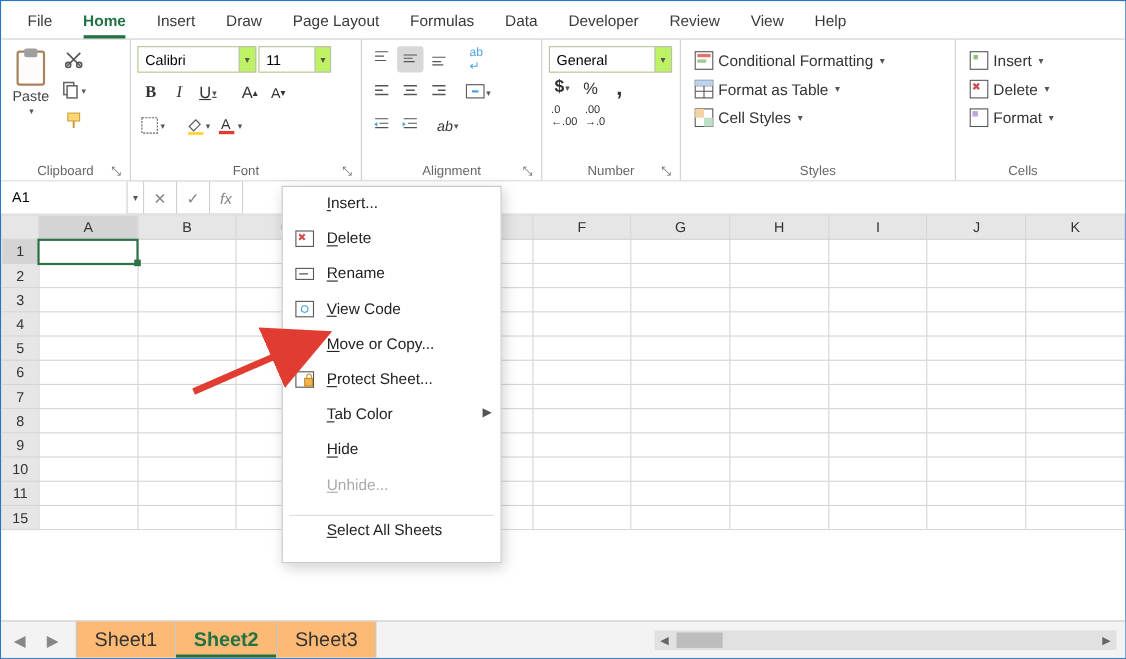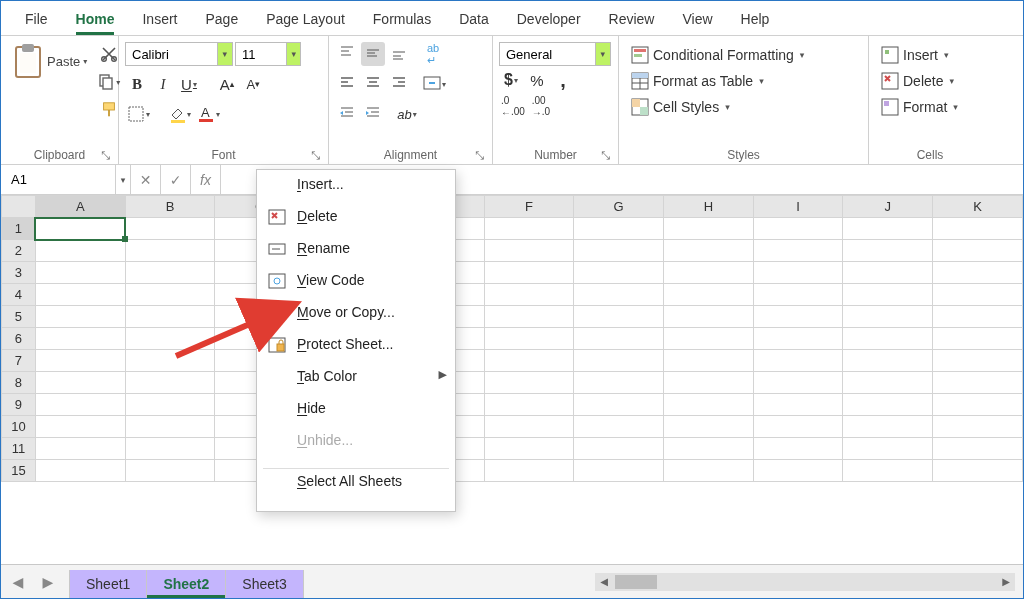--- a/index.html
+++ b/index.html
@@ -19,21 +19,21 @@
 .group-label .launcher { position: absolute; right: 2px; bottom: 2px; font-size: 11px; color: #666; font-family: monospace; }
 .vstack { display: flex; flex-direction: column; gap: 4px; }
 .hstack { display: flex; gap: 2px; align-items: center; }
 
 .btn { display: inline-flex; align-items: center; justify-content: center; min-width: 24px; height: 24px; padding: 0 2px; cursor: pointer; border-radius: 3px; }
 .btn-split-caret { font-size: 8px; color: #555; margin-left: 1px; }
 
 .icon-box { width: 18px; height: 18px; display: inline-flex; align-items: center; justify-content: center; }
 .icon-svg { display: block; }
 
-.bigbtn { display: flex; flex-direction: row; align-items: center; padding: 4px 4px; gap: 2px; cursor: pointer; border-radius: 3px; }
+.bigbtn { display: flex; flex-direction: column; align-items: center; padding: 4px 4px; gap: 2px; cursor: pointer; border-radius: 3px; }
 .bigbtn .icon-big { width: 34px; height: 34px; display:flex; align-items:center; justify-content:center;}
 .bigbtn .lbl { font-size: 13px; color: #444; }
 
 .combo { display: flex; align-items: stretch; border: 1px solid #bcbcbc; height: 24px; background: #bef264; }
 .combo input { border: none; outline: none; padding: 0 6px; font-size: 13px; width: 100%; }
 .combo .caret { width: 18px; display: flex; align-items: center; justify-content: center; font-size: 9px; color: #555; border-left: 1px solid #bcbcbc; cursor:pointer; }
 
 .link-btn { display: flex; align-items: center; gap: 4px; padding: 2px 6px; cursor: pointer; border-radius: 3px; }
 .link-btn .caret { font-size: 9px; color: #555; margin-left: 2px; }
 
@@ -57,21 +57,21 @@
 .col-normal { width: 90px; }
 
 .active-cell { outline: 2px solid #2d7243; outline-offset: -1px; position: relative; }
 .active-cell::after { content: ""; position: absolute; right: -3px; bottom: -3px; width: 6px; height: 6px; background: #2d7243; }
 .row-head.active, .col-head.active { background: #d4d4d4; }
 
 
 .tab-strip { position: absolute; left: 0; right: 0; bottom: 0; height: 34px; display: flex; align-items: center; border-top: 1px solid #c8c8c8; background: #f3f3f3; }
 .tab-strip .nav-btn { width: 26px; height: 24px; display: flex; align-items: center; justify-content: center; color: #888; cursor: pointer; margin-left: 4px;}
 .tabs { display: flex; height: 100%; align-items: flex-end; margin-left: 8px; }
-.tab { padding: 6px 16px; cursor: pointer; border-right: 1px solid #c8c8c8; border-left:1px solid #c8c8c8; background: #c4b5fd; position:relative; margin-right:-1px; font-size:14px; }
+.tab { padding: 6px 16px; cursor: pointer; border-right: 1px solid #c8c8c8; border-left:1px solid #c8c8c8; background: #fdba74; position:relative; margin-right:-1px; font-size:18px; }
 .tab.active { font-weight: 700; color: #217346; }
 .tab.active::after { content:""; position:absolute; left:0; right:0; bottom:0; height:3px; background:#217346; }
 .hscroll { flex: 1; display:flex; justify-content:flex-end; padding-right:8px; }
 .hscroll-track { width: 420px; height: 18px; background: #e1e1e1; position: relative; display:flex; align-items:center; }
 .hscroll-thumb { background: #bdbdbd; height: 14px; margin:0 2px; }
 .hscroll-arrow { width:18px; height:14px; display:flex; align-items:center; justify-content:center; color:#666; font-size:10px; cursor:pointer; }
 
 
 .context-menu { position: absolute; background: #fff; border: 1px solid #c6c6c6; box-shadow: 2px 4px 12px rgba(0,0,0,.18); padding: 6px 0; }
 .cm-item { display: flex; align-items: flex-start; height: 32px; padding: 0 22px 0 4px; gap: 4px; cursor: pointer; position:relative; }
@@ -85,21 +85,21 @@
 
 .arrow { position: absolute; pointer-events: none; }
 </style>
 </head>
 <body>
 
 <div class="menubar" id="menubar">
     <div class="menu-item">File</div>
     <div class="menu-item active">Home</div>
     <div class="menu-item">Insert</div>
-    <div class="menu-item">Page</div>
+    <div class="menu-item">Draw</div>
     <div class="menu-item">Page Layout</div>
     <div class="menu-item">Formulas</div>
     <div class="menu-item">Data</div>
     <div class="menu-item">Developer</div>
     <div class="menu-item">Review</div>
     <div class="menu-item">View</div>
     <div class="menu-item">Help</div>
   </div>
 
 <div class="ribbon">

